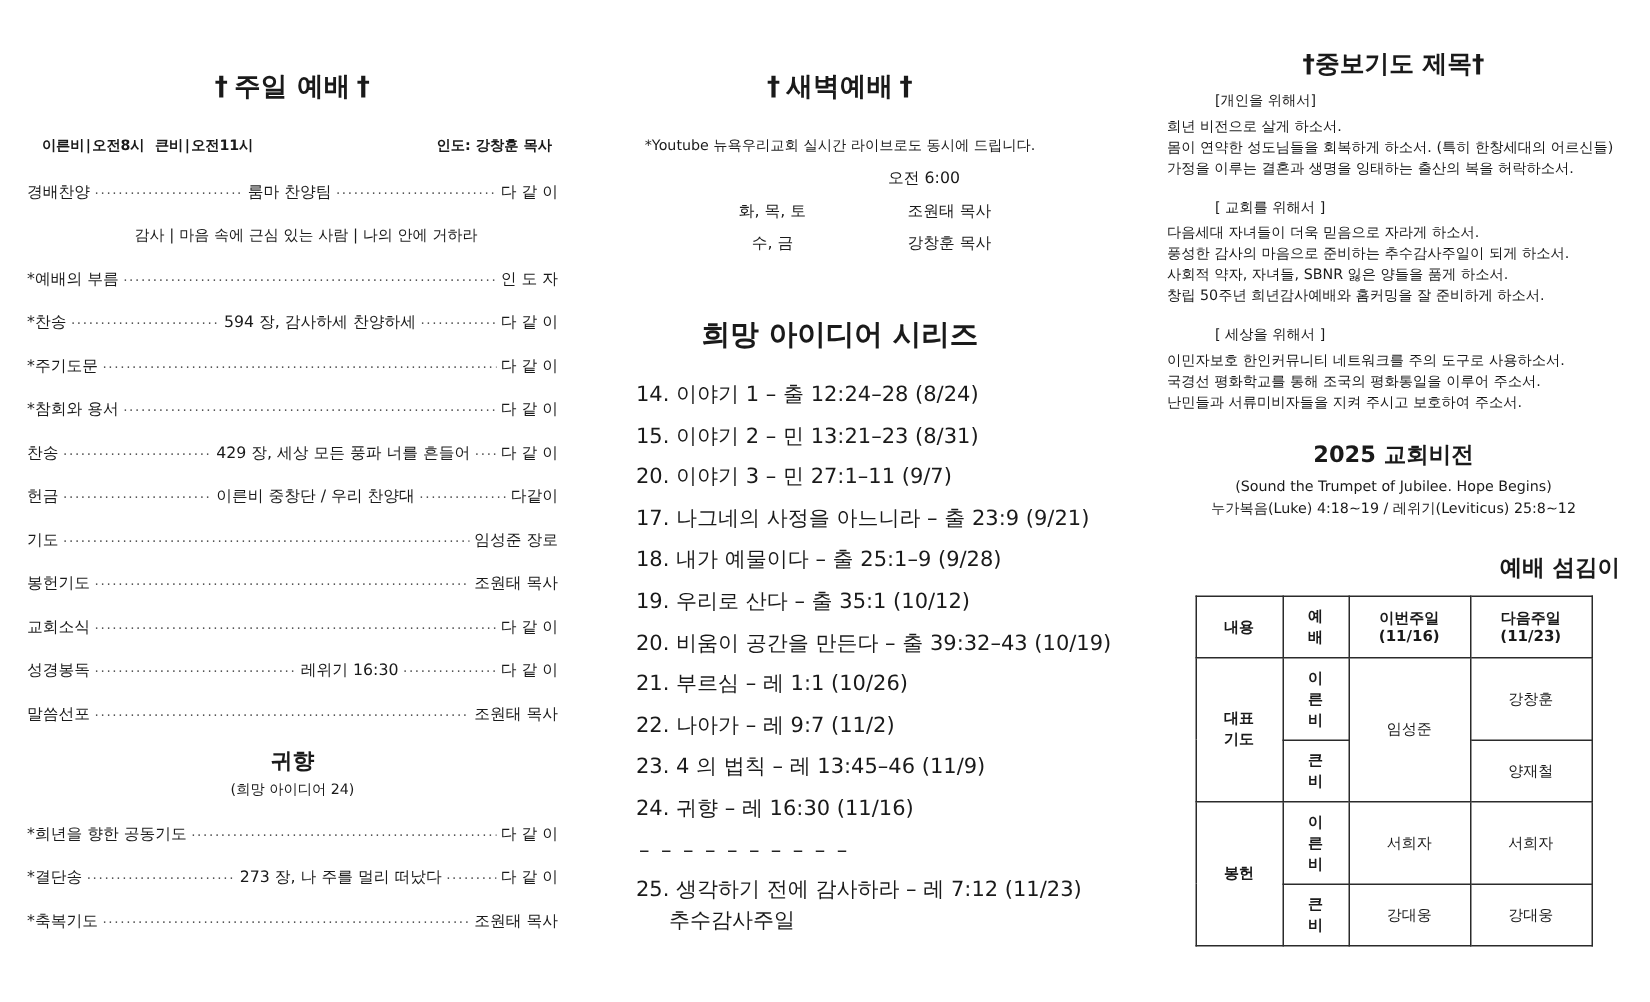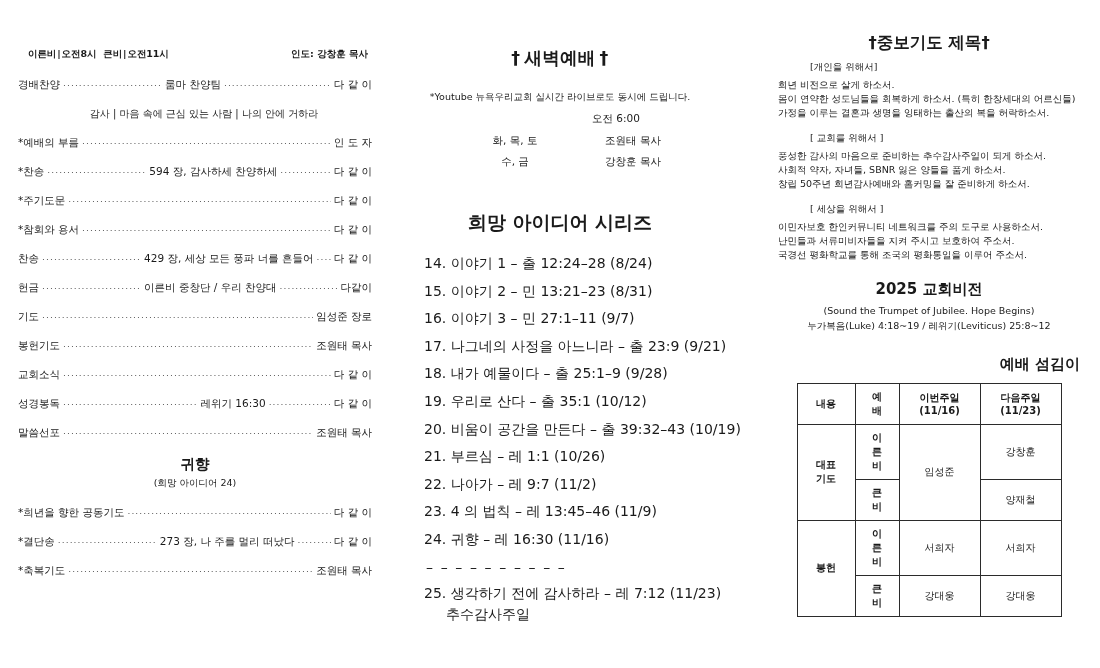--- a/index.html
+++ b/index.html
@@ -225,20 +225,23 @@
   table.serve col.c3 { width: 81px; }
   table.serve col.c4 { width: 81px; }
 </style>
 </head>
 <body>
 
 <div class="page">
 
   <div class="col-left">
 
+    <div class="h-cross">
+      <span class="cross">†</span><span>주일 예배</span><span class="cross">†</span>
+    </div>
 
     <div class="svc-head">
       <div class="times">
         <span>이른비</span><span class="sep">|</span><span>오전8시</span><span class="gap"></span><span>큰비</span><span class="sep">|</span><span>오전11시</span>
       </div>
       <div>인도: 강창훈 목사</div>
     </div>
 
     <div class="line">
       <span class="lbl">경배찬양</span>
@@ -367,21 +370,21 @@
       <span class="b">강창훈 목사</span>
     </div>
 
     <div style="height:34px"></div>
 
     <div class="h-mid-title">희망 아이디어 시리즈</div>
 
     <ul class="series">
       <li>14. 이야기 1 – 출 12:24–28 (8/24)</li>
       <li>15. 이야기 2 – 민 13:21–23 (8/31)</li>
-      <li>16. 이야기 3 – 민 27:1–11 (9/7)</li>
+      <li>20. 이야기 3 – 민 27:1–11 (9/7)</li>
       <li>17. 나그네의 사정을 아느니라 – 출 23:9 (9/21)</li>
       <li>18. 내가 예물이다 – 출 25:1–9 (9/28)</li>
       <li>19. 우리로 산다 – 출 35:1 (10/12)</li>
       <li>20. 비움이 공간을 만든다 – 출 39:32–43 (10/19)</li>
       <li>21. 부르심 – 레 1:1 (10/26)</li>
       <li>22. 나아가 – 레 9:7 (11/2)</li>
       <li>23. 4 의 법칙 – 레 13:45–46 (11/9)</li>
       <li>24. 귀향 – 레 16:30 (11/16)</li>
       <li class="dashline">– – – – – – – – – –</li>
       <li>25. 생각하기 전에 감사하라  –  레 7:12 (11/23)</li>
@@ -397,30 +400,31 @@
 
     <div class="pray-group">
       <div class="pray-head">[개인을 위해서]</div>
       <div class="pray-line">희년 비전으로 살게 하소서.</div>
       <div class="pray-line">몸이 연약한 성도님들을 회복하게 하소서. (특히 한창세대의 어르신들)</div>
       <div class="pray-line">가정을 이루는 결혼과 생명을 잉태하는 출산의 복을 허락하소서.</div>
     </div>
 
     <div class="pray-group">
       <div class="pray-head">[ 교회를 위해서 ]</div>
+      <div class="pray-line">다음세대 자녀들이 더욱 믿음으로 자라게 하소서.</div>
       <div class="pray-line">풍성한 감사의 마음으로 준비하는 추수감사주일이 되게 하소서.</div>
       <div class="pray-line">사회적 약자, 자녀들, SBNR 잃은 양들을 품게 하소서.</div>
       <div class="pray-line">창립 50주년 희년감사예배와 홈커밍을 잘 준비하게 하소서.</div>
     </div>
 
     <div class="pray-group">
       <div class="pray-head">[ 세상을 위해서 ]</div>
       <div class="pray-line">이민자보호 한인커뮤니티 네트워크를 주의 도구로 사용하소서.</div>
+      <div class="pray-line">국경선 평화학교를 통해 조국의 평화통일을 이루어 주소서.</div>
       <div class="pray-line">난민들과 서류미비자들을 지켜 주시고 보호하여 주소서.</div>
-      <div class="pray-line">국경선 평화학교를 통해 조국의 평화통일을 이루어 주소서.</div>
     </div>
 
     <div class="vision-title">2025 교회비전</div>
     <div class="vision-line">(Sound the Trumpet of Jubilee. Hope Begins)</div>
     <div class="vision-line">누가복음(Luke) 4:18~19 / 레위기(Leviticus) 25:8~12</div>
 
     <div class="serve-title">예배 섬김이</div>
 
     <table class="serve">
       <colgroup>

